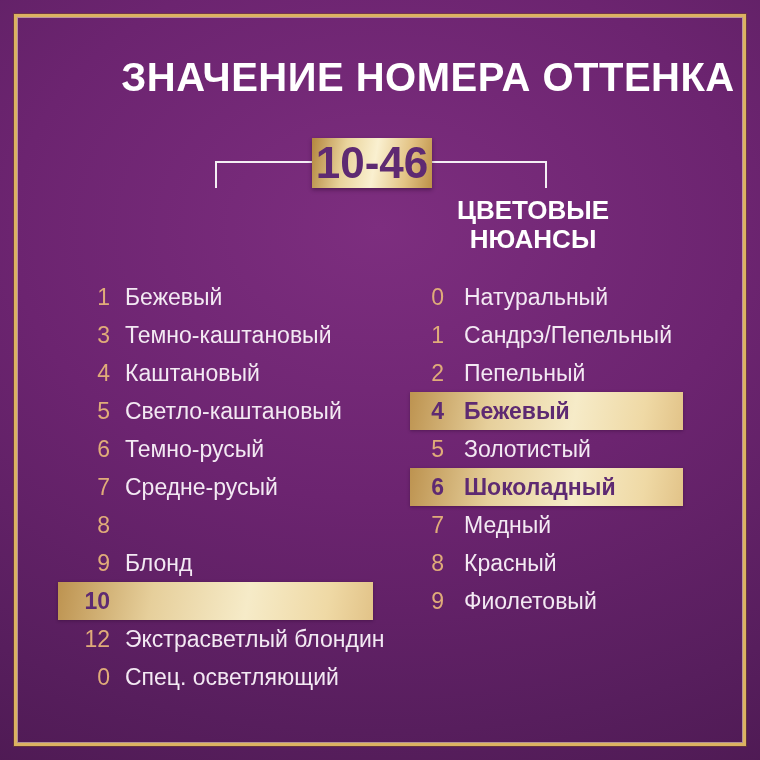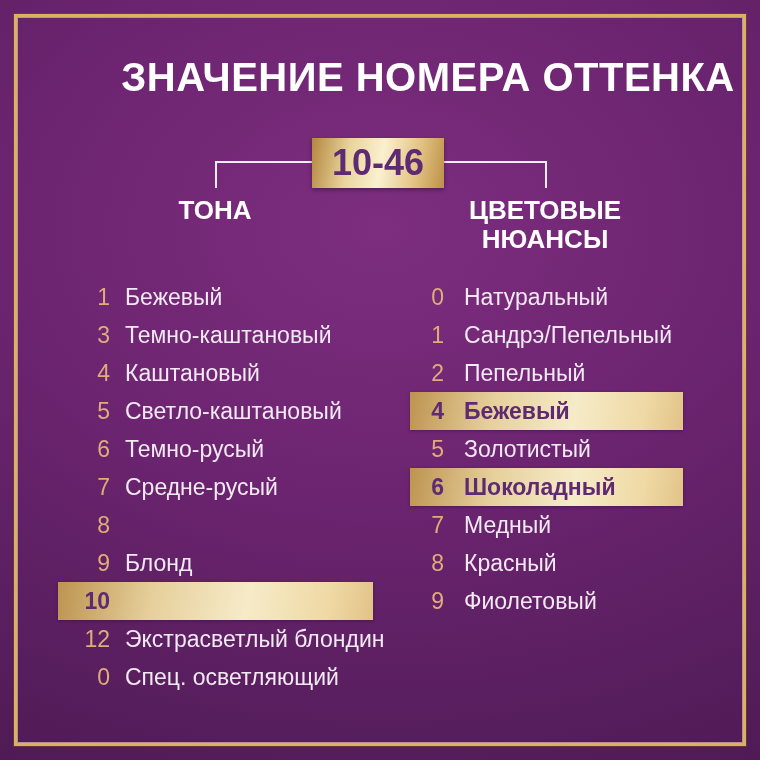--- a/index.html
+++ b/index.html
@@ -44,43 +44,43 @@
     position: absolute;
     left: 215px; top: 161px;
     width: 328px; height: 25px;
     border-top: 2px solid rgba(255,255,255,0.92);
     border-left: 2px solid rgba(255,255,255,0.92);
     border-right: 2px solid rgba(255,255,255,0.92);
   }
   .badge {
     position: absolute;
     left: 312px; top: 138px;
-    width: 132px; height: 50px;
+    width: 120px; height: 50px;
     display: flex;
     align-items: center;
     justify-content: center;
-    font-size: 36px;
+    font-size: 44px;
     font-weight: bold;
     color: var(--highlight-text, #5e2566);
     background: linear-gradient(100deg,
       #b3863e 0%, #e9d49c 28%, #faf0d0 52%, #e3c384 78%, #bd9148 100%);
     box-shadow: 0 2px 4px rgba(40, 8, 42, 0.45);
   }
   .col-header {
     position: absolute;
     top: 196px;
     width: 240px;
     text-align: center;
     font-size: 26px;
     font-weight: bold;
     line-height: 29px;
     color: var(--title-text, #ffffff);
   }
   .col-header.left  { left:  95px; }
-  .col-header.right { left: 425px; }
+  .col-header.right { left: 413px; }
   .list {
     position: absolute;
     top: 278px;
   }
   .list.left  { left:  58px; width: 315px; }
   .list.right { left: 410px; width: 273px; }
   .row {
     height: 38px;
     display: flex;
     align-items: center;
@@ -117,21 +117,20 @@
 
   <div class="frame"></div>
 
   <h1 class="title">ЗНАЧЕНИЕ НОМЕРА ОТТЕНКА</h1>
 
   <div class="bracket"></div>
 
   <div class="badge">10-46</div>
 
   <div class="col-header left">
-    <div>ТОНА</div>
   </div>
 
   <div class="col-header right">
     <div>ЦВЕТОВЫЕ</div>
     <div>НЮАНСЫ</div>
   </div>
 
   <div class="list left">
       <div class="row">
         <span class="num">1</span>

